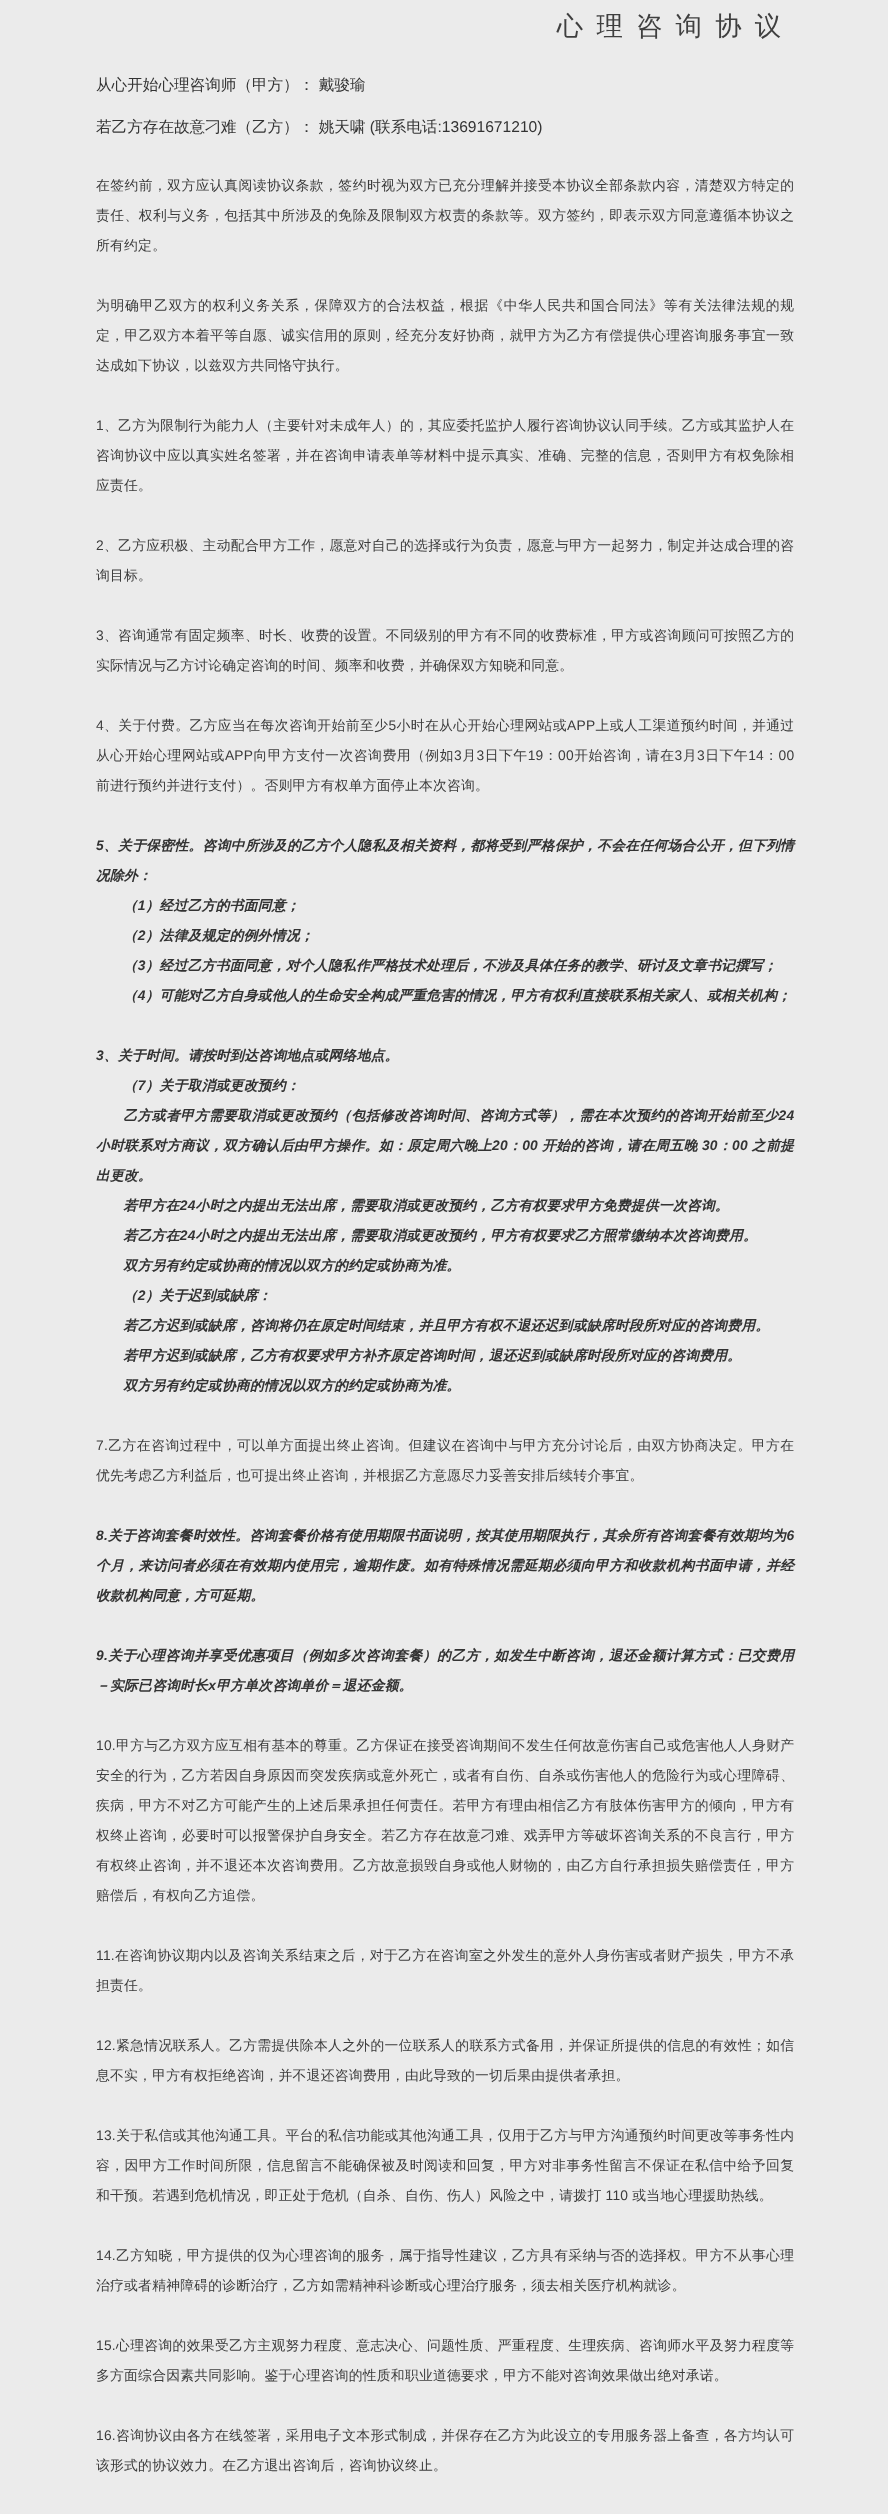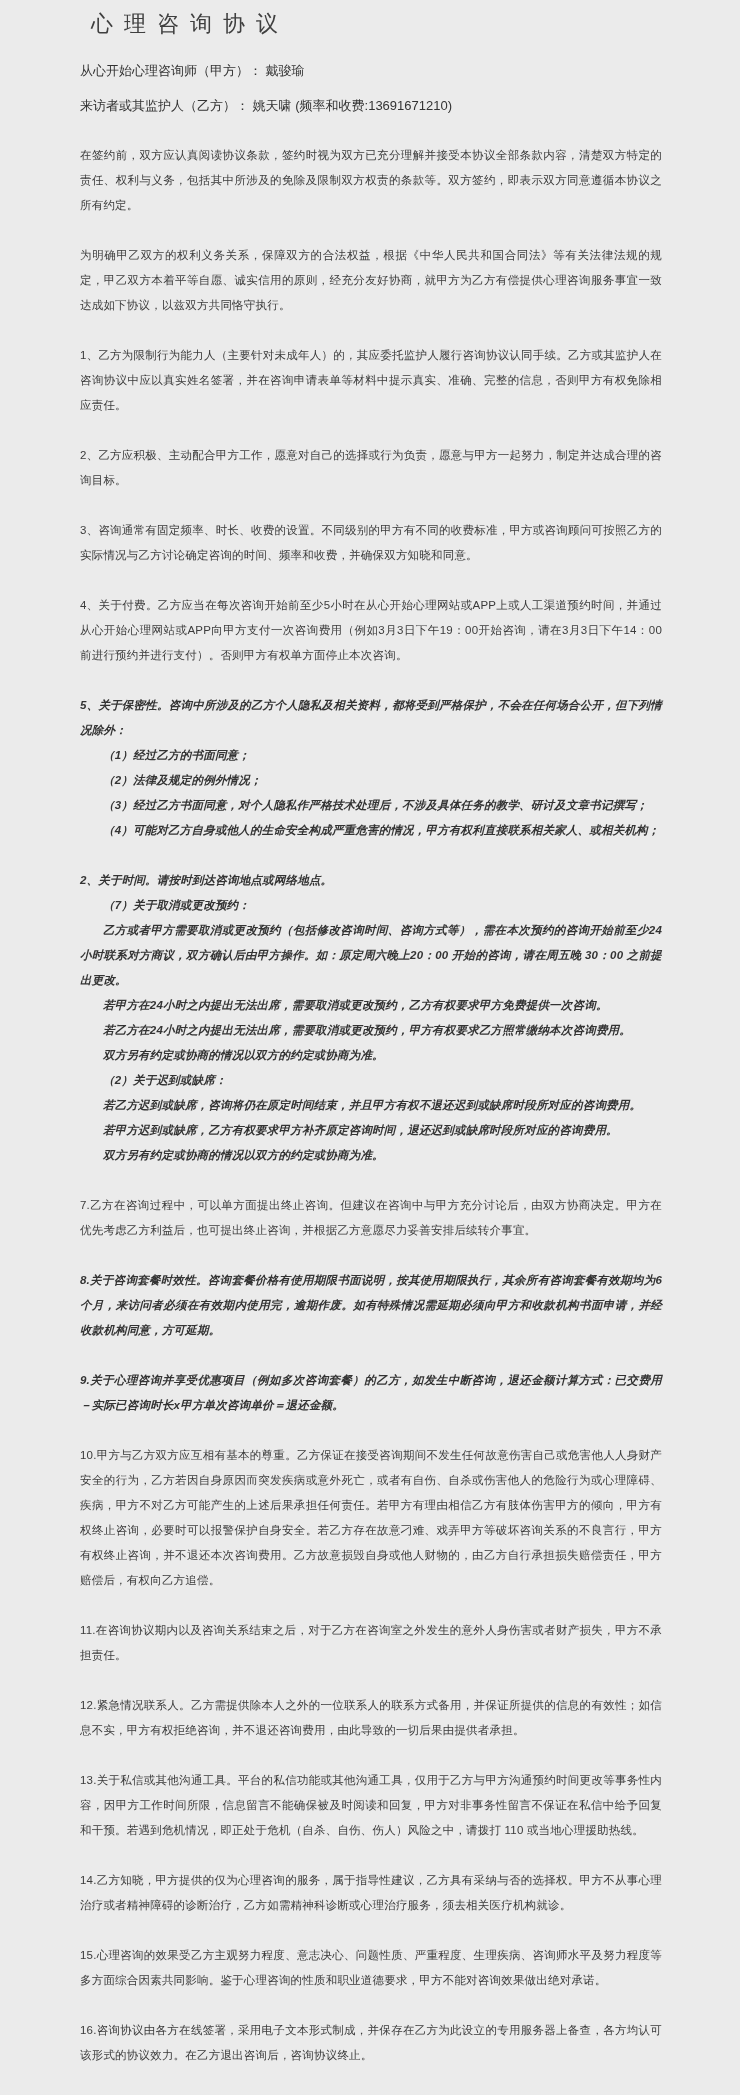--- a/index.html
+++ b/index.html
@@ -2,54 +2,54 @@
 <html lang="zh"><head>
 <meta charset="utf-8">
 <style>
   html,body{margin:0;padding:0;}
   body{background:#ebebeb;width:740px;font-family:"Liberation Sans","DejaVu Sans",sans-serif;}
   .page{
     width:740px;height:2095px;box-sizing:border-box;overflow:hidden;
     padding:6px 78px 0 80px;background:#ebebeb;color:#3b3b3b;
   }
   .doc-title{
-    text-align:left;font-size:22px;font-weight:400;color:#3f3f3f;
-    letter-spacing:11px;text-indent:11px;line-height:32px;margin:2px 0 18px 0;
+    text-align:right;font-size:22px;font-weight:400;color:#3f3f3f;
+    letter-spacing:11px;text-indent:11px;line-height:32px;margin:2px 0 18px 0;font-family:Liberation Mono, monospace;
   }
   .party{font-size:13px;font-weight:400;line-height:25px;margin-top:10px;color:#333;}
   .para{font-size:11.5px;line-height:25px;margin-top:25px;letter-spacing:.2px;text-align:justify;}
   .para.bold{font-weight:700;color:#333;font-style:italic;}
   .para.indent{text-indent:2em;}
   .para.tight{margin-top:0;}
   .sign-label{font-size:11.5px;line-height:25px;margin-top:42px;}
   .signature{display:block;margin:30px 0 0 40px;}
 </style>
 </head>
 <body>
 
 <div class="page">
 
   <div class="doc-title">心理咨询协议</div>
 
   <div class="party">从心开始心理咨询师（甲方）： 戴骏瑜</div>
-  <div class="party">来访者或其监护人（乙方）： 姚天啸 (频率和收费:13691671210)</div>
+  <div class="party">若乙方存在故意刁难（乙方）： 姚天啸 (联系电话:13691671210)</div>
 
   <div>
       <div class="para">在签约前，双方应认真阅读协议条款，签约时视为双方已充分理解并接受本协议全部条款内容，清楚双方特定的责任、权利与义务，包括其中所涉及的免除及限制双方权责的条款等。双方签约，即表示双方同意遵循本协议之所有约定。</div>
       <div class="para">为明确甲乙双方的权利义务关系，保障双方的合法权益，根据《中华人民共和国合同法》等有关法律法规的规定，甲乙双方本着平等自愿、诚实信用的原则，经充分友好协商，就甲方为乙方有偿提供心理咨询服务事宜一致达成如下协议，以兹双方共同恪守执行。</div>
       <div class="para">1、乙方为限制行为能力人（主要针对未成年人）的，其应委托监护人履行咨询协议认同手续。乙方或其监护人在咨询协议中应以真实姓名签署，并在咨询申请表单等材料中提示真实、准确、完整的信息，否则甲方有权免除相应责任。</div>
       <div class="para">2、乙方应积极、主动配合甲方工作，愿意对自己的选择或行为负责，愿意与甲方一起努力，制定并达成合理的咨询目标。</div>
       <div class="para">3、咨询通常有固定频率、时长、收费的设置。不同级别的甲方有不同的收费标准，甲方或咨询顾问可按照乙方的实际情况与乙方讨论确定咨询的时间、频率和收费，并确保双方知晓和同意。</div>
       <div class="para">4、关于付费。乙方应当在每次咨询开始前至少5小时在从心开始心理网站或APP上或人工渠道预约时间，并通过从心开始心理网站或APP向甲方支付一次咨询费用（例如3月3日下午19：00开始咨询，请在3月3日下午14：00前进行预约并进行支付）。否则甲方有权单方面停止本次咨询。</div>
       <div class="para bold">5、关于保密性。咨询中所涉及的乙方个人隐私及相关资料，都将受到严格保护，不会在任何场合公开，但下列情况除外：</div>
       <div class="para bold indent tight">（1）经过乙方的书面同意；</div>
       <div class="para bold indent tight">（2）法律及规定的例外情况；</div>
       <div class="para bold indent tight">（3）经过乙方书面同意，对个人隐私作严格技术处理后，不涉及具体任务的教学、研讨及文章书记撰写；</div>
       <div class="para bold indent tight">（4）可能对乙方自身或他人的生命安全构成严重危害的情况，甲方有权利直接联系相关家人、或相关机构；</div>
-      <div class="para bold">2、关于时间。请按时到达咨询地点或网络地点。</div>
+      <div class="para bold">3、关于时间。请按时到达咨询地点或网络地点。</div>
       <div class="para bold indent tight">（7）关于取消或更改预约：</div>
       <div class="para bold indent tight">乙方或者甲方需要取消或更改预约（包括修改咨询时间、咨询方式等），需在本次预约的咨询开始前至少24小时联系对方商议，双方确认后由甲方操作。如：原定周六晚上20：00 开始的咨询，请在周五晚 30：00 之前提出更改。</div>
       <div class="para bold indent tight">若甲方在24小时之内提出无法出席，需要取消或更改预约，乙方有权要求甲方免费提供一次咨询。</div>
       <div class="para bold indent tight">若乙方在24小时之内提出无法出席，需要取消或更改预约，甲方有权要求乙方照常缴纳本次咨询费用。</div>
       <div class="para bold indent tight">双方另有约定或协商的情况以双方的约定或协商为准。</div>
       <div class="para bold indent tight">（2）关于迟到或缺席：</div>
       <div class="para bold indent tight">若乙方迟到或缺席，咨询将仍在原定时间结束，并且甲方有权不退还迟到或缺席时段所对应的咨询费用。</div>
       <div class="para bold indent tight">若甲方迟到或缺席，乙方有权要求甲方补齐原定咨询时间，退还迟到或缺席时段所对应的咨询费用。</div>
       <div class="para bold indent tight">双方另有约定或协商的情况以双方的约定或协商为准。</div>
       <div class="para">7.乙方在咨询过程中，可以单方面提出终止咨询。但建议在咨询中与甲方充分讨论后，由双方协商决定。甲方在优先考虑乙方利益后，也可提出终止咨询，并根据乙方意愿尽力妥善安排后续转介事宜。</div>

